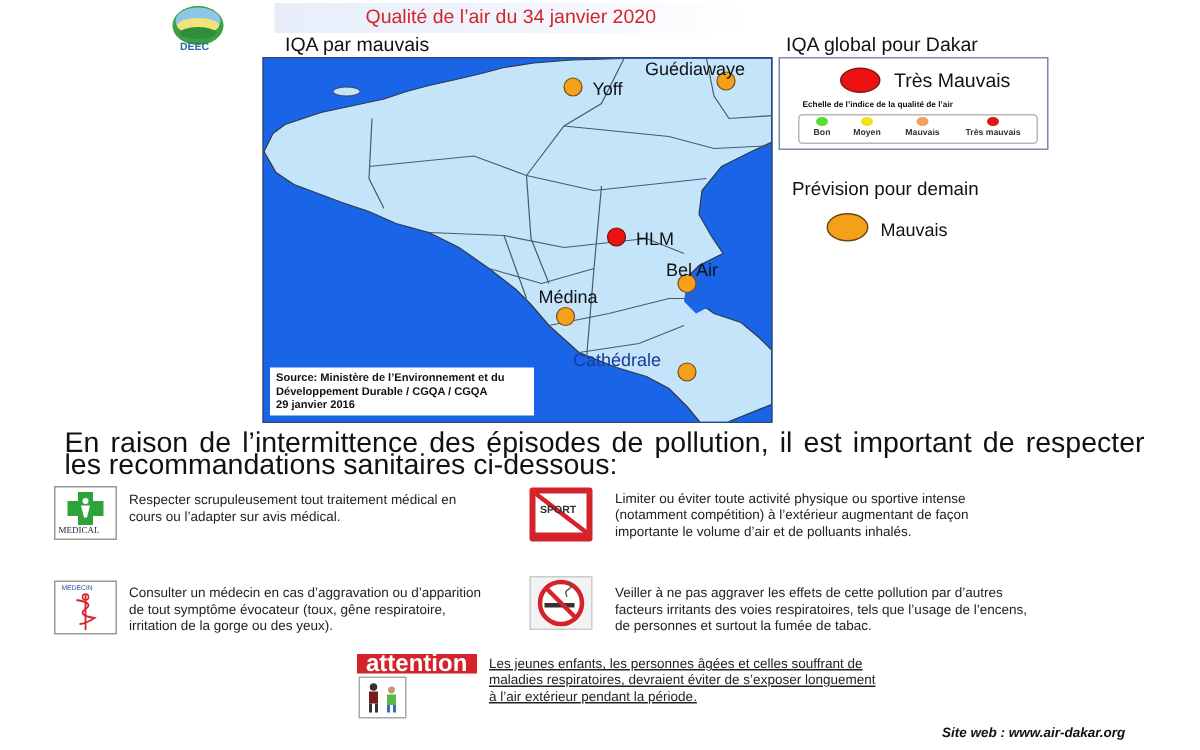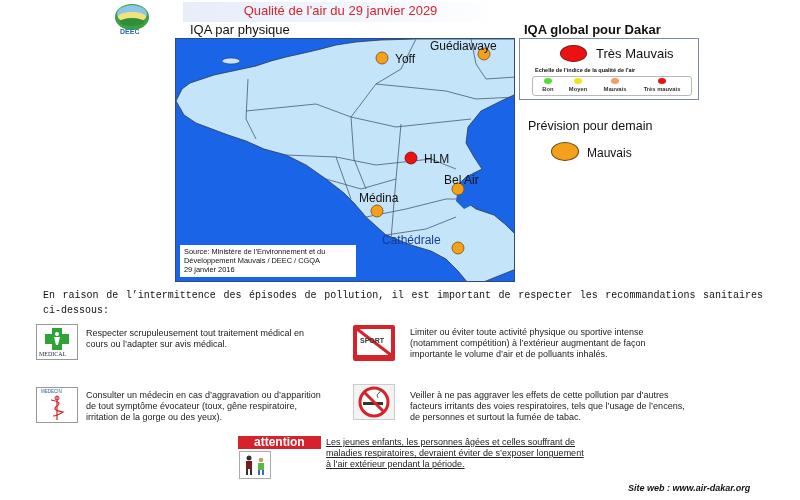--- a/index.html
+++ b/index.html
@@ -5,55 +5,55 @@
   html,body{margin:0;padding:0;background:#ffffff;}
   body{width:800px;height:500px;position:relative;overflow:hidden;font-family:"Liberation Sans",sans-serif;color:#111;}
   .abs{position:absolute;}
   .logo{left:108px;top:2px;width:52px;height:40px;}
   .title-bar{left:183px;top:2px;width:315px;height:20px;background:linear-gradient(90deg,#e7eefa 0%,#f3f6fc 60%,#ffffff 100%);}
   .title{left:183px;top:3px;width:315px;text-align:center;color:#d2262b;font-size:13px;font-weight:normal;}
   .station-heading{left:190px;top:22px;font-size:13px;color:#111;}
   .map{left:175px;top:38px;width:340px;height:244px;border:1px solid #2d4a7a;box-sizing:border-box;overflow:hidden;background:#1a64e8;}
   .map svg{display:block;}
   .station-label{font-family:"Liberation Sans",sans-serif;font-size:12px;fill:#111;}
-  .source-box{left:180px;top:245px;width:176px;height:32px;background:#ffffff;font-size:7.4px;font-weight:normal;line-height:9px;padding:2px 4px;box-sizing:border-box;}
-  .global-heading{left:524px;top:22px;font-size:13px;font-weight:bold;}
+  .source-box{left:180px;top:245px;width:176px;height:32px;background:#ffffff;font-size:7.4px;font-weight:bold;line-height:9px;padding:2px 4px;box-sizing:border-box;}
+  .global-heading{left:524px;top:22px;font-size:13px;}
   .global-box{left:519px;top:38px;width:180px;height:62px;border:1px solid #7a8aa8;box-sizing:border-box;background:#fff;}
   .global-dot{left:560px;top:45px;width:27px;height:17px;border-radius:50%;background:#ee1111;border:1px solid #7a1a1a;box-sizing:border-box;}
   .global-level{left:596px;top:46px;font-size:13px;}
   .scale-title{left:535px;top:67px;font-size:5.5px;font-weight:bold;}
   .scale-box{left:532px;top:76px;width:160px;height:20px;border:1px solid #b8b8b8;border-radius:3px;box-sizing:border-box;}
   .scale-item{position:absolute;top:1px;text-align:center;font-size:5.8px;font-weight:bold;color:#333;}
   .scale-dot{width:8px;height:6px;border-radius:50%;margin:0 auto 2px auto;}
   .forecast-heading{left:528px;top:119px;font-size:12.5px;}
   .forecast-dot{left:551px;top:142px;width:28px;height:19px;border-radius:50%;background:#f5a01a;border:1px solid #6d4510;box-sizing:border-box;}
   .forecast-level{left:587px;top:146px;font-size:12px;}
-  .intro{left:43px;top:288px;width:720px;font-family:Liberation Mono, monospace;font-size:10px;line-height:15px;text-align:justify;}
+  .intro{left:43px;top:288px;width:720px;font-family:Liberation Sans, sans-serif;font-size:19px;line-height:15px;text-align:justify;}
   .rec-icon{width:42px;height:36px;box-sizing:border-box;}
   .rec-text{font-size:9px;line-height:11px;color:#222;}
-  .attn-label{left:238px;top:436px;background:#d4232a;color:#fff;font-weight:bold;font-size:12px;padding:0 16px;line-height:13px;}
+  .attn-label{left:238px;top:436px;background:#d4232a;color:#fff;font-weight:bold;font-size:16px;padding:0 6px;line-height:13px;}
   .site{left:628px;top:483px;font-size:9px;font-weight:bold;font-style:italic;}
 </style>
 </head>
 <body>
 
 <div class="abs logo">
   <svg width="52" height="40" viewBox="0 0 52 40">
     <ellipse cx="24" cy="15" rx="17" ry="13" fill="#3aa040"></ellipse>
     <ellipse cx="24" cy="12" rx="15" ry="9" fill="#8cc6e8"></ellipse>
     <ellipse cx="24" cy="15" rx="14" ry="5" fill="#f3e27a"></ellipse>
     <ellipse cx="24" cy="20" rx="12" ry="4" fill="#2f8e3c"></ellipse>
   </svg>
   <div class="abs" style="left:12px;top:26px;font-size:7px;font-weight:bold;color:#2a6aa8;">DEEC</div>
 </div>
 
 <div class="abs title-bar"></div>
-<div class="abs title">Qualité de l’air du 29 janvier 2029</div>
+<div class="abs title">Qualité de l’air du 34 janvier 2020</div>
 
-<div class="abs station-heading">IQA par physique</div>
+<div class="abs station-heading">IQA par mauvais</div>
 
 <div class="abs map">
   <svg width="340" height="244" viewBox="0 0 340 244">
     <rect width="340" height="244" fill="#1a64e8"></rect>
 
     <path d="M0,62 L6,50 L14,44 L26,40 L38,36 L52,33 L66,30 L80,27 L95,22 L110,18 L128,14 L145,10 L160,6 L180,3 L205,1 L240,0 L340,0 L340,55 L325,62 L305,72 L292,88 L290,104 L298,118 L306,130 L290,138 L280,148 L286,160 L300,170 L318,176 L330,186 L340,196 L340,230 L320,238 L305,244 L292,244 L282,232 L270,220 L255,212 L235,206 L210,196 L190,178 L178,164 L168,154 L150,140 L130,126 L110,116 L88,110 L70,102 L52,96 L36,90 L20,84 L8,76 Z" fill="#c4e4fa" stroke="#2b3a4a" stroke-width="0.8"></path>
 
     <ellipse cx="55" cy="22" rx="9" ry="3" fill="#c4e4fa" stroke="#2b3a4a" stroke-width="0.6"></ellipse>
 
     <path d="M282,148 L300,150 L310,158 L320,156 L330,166 L322,170 L312,164 L304,170 L296,166 L288,170 L280,162 Z" fill="#1a64e8"></path>
@@ -95,21 +95,21 @@
     </g>
     <g>
       <circle cx="282" cy="209" r="6" fill="#f5a01a" stroke="#7a4a10" stroke-width="0.8"></circle>
       <text x="206" y="205" class="station-label" style="fill:#1a3a9a">Cathédrale</text>
     </g>
   </svg>
 </div>
 
 <div class="abs source-box">
   <div>Source: Ministère de l’Environnement et du</div>
-  <div>Développement Mauvais / DEEC / CGQA</div>
+  <div>Développement Durable / CGQA / CGQA</div>
   <div>29 janvier 2016</div>
 </div>
 
 <div class="abs global-heading">IQA global pour Dakar</div>
 <div class="abs global-box"></div>
 <div class="abs global-dot"></div>
 <div class="abs global-level">Très Mauvais</div>
 <div class="abs scale-title">Echelle de l’indice de la qualité de l’air</div>
 <div class="abs scale-box">
   <div class="scale-item" style="left:4px;width:22px;">

